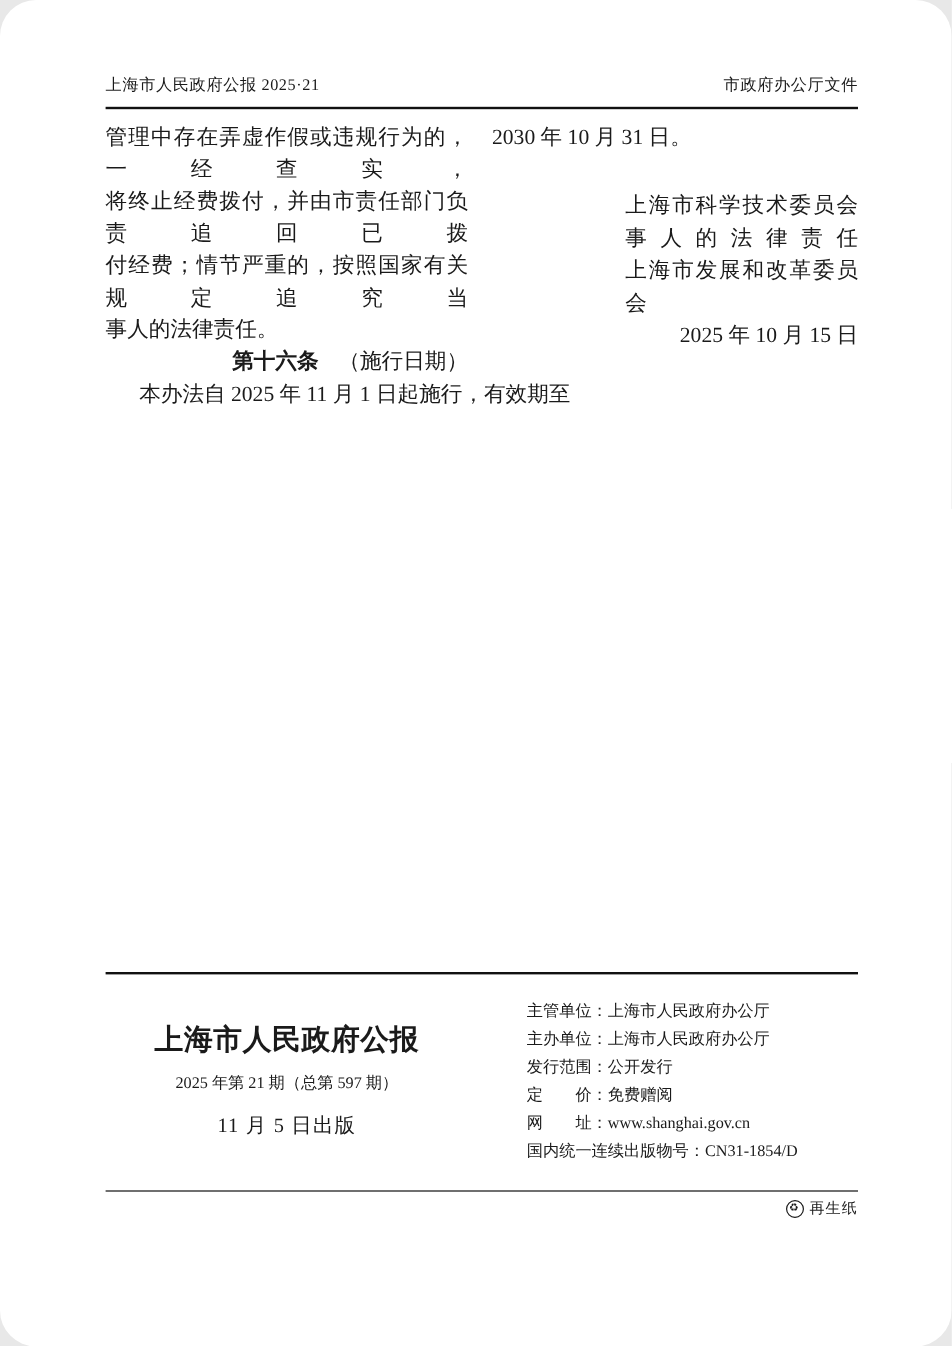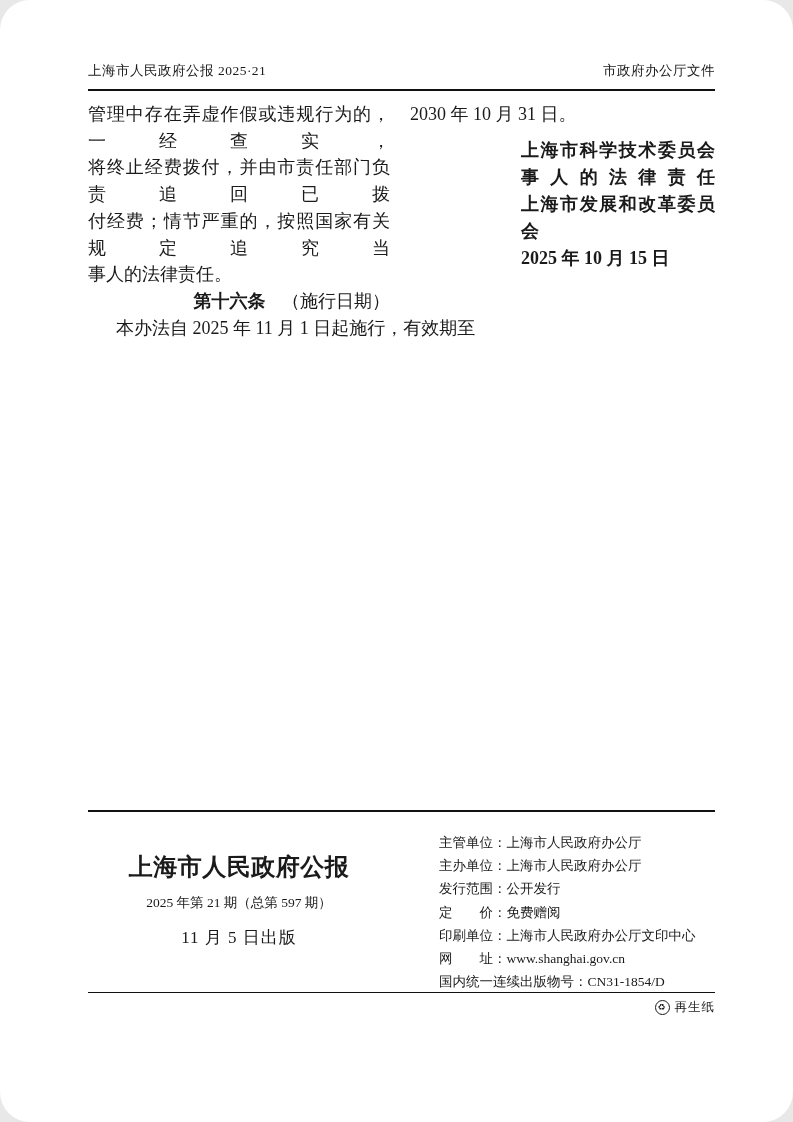--- a/index.html
+++ b/index.html
@@ -33,27 +33,26 @@
   .left-col  { left: 88px;  width: 302px; }
   .right-col { left: 410px; width: 305px; }
   .bl { white-space: nowrap; }
   .just { white-space: normal; text-align: justify; text-align-last: justify; }
   .indent { padding-left: 28px; text-align: right; }
   .bold { font-weight: bold; }
   .paren { margin-left: 12px; }
 
   .sig-block {
     position: absolute;
-    top: 36px;            
+    top: 57px;            
     right: 0;
     width: 194px;
-    font-weight: bold;
   }
   .sig { line-height: 26.9px; text-align: justify; text-align-last: justify; }
-  .sig-date { line-height: 26.9px; text-align: left; }
+  .sig-date { line-height: 26.9px; text-align: right; }
 
   
   .gazette {
     position: absolute;
     left: 88px; top: 852px;
     width: 302px;
     text-align: center;
   }
   .gazette-title {
     font-size: 24px;
@@ -134,21 +133,20 @@
     <div class="gazette-title">上海市人民政府公报</div>
     <div class="gazette-issue">2025 年第 21 期（总第 597 期）</div>
     <div class="gazette-pubdate">11 月 5 日出版</div>
   </div>
 
   <div class="colophon">
     <div>主管单位：上海市人民政府办公厅</div>
     <div>主办单位：上海市人民政府办公厅</div>
     <div>发行范围：公开发行</div>
     <div>定　　价：免费赠阅</div>
-    <div>印刷单位：上海市人民政府办公厅文印中心</div>
     <div>网　　址：www.shanghai.gov.cn</div>
     <div>国内统一连续出版物号：CN31-1854/D</div>
   </div>
 
   <div class="rule footer-bottom-rule"></div>
 
   <div class="recycled">
     <span class="recycle-icon">♻</span>
     <span>再生纸</span>
   </div>

